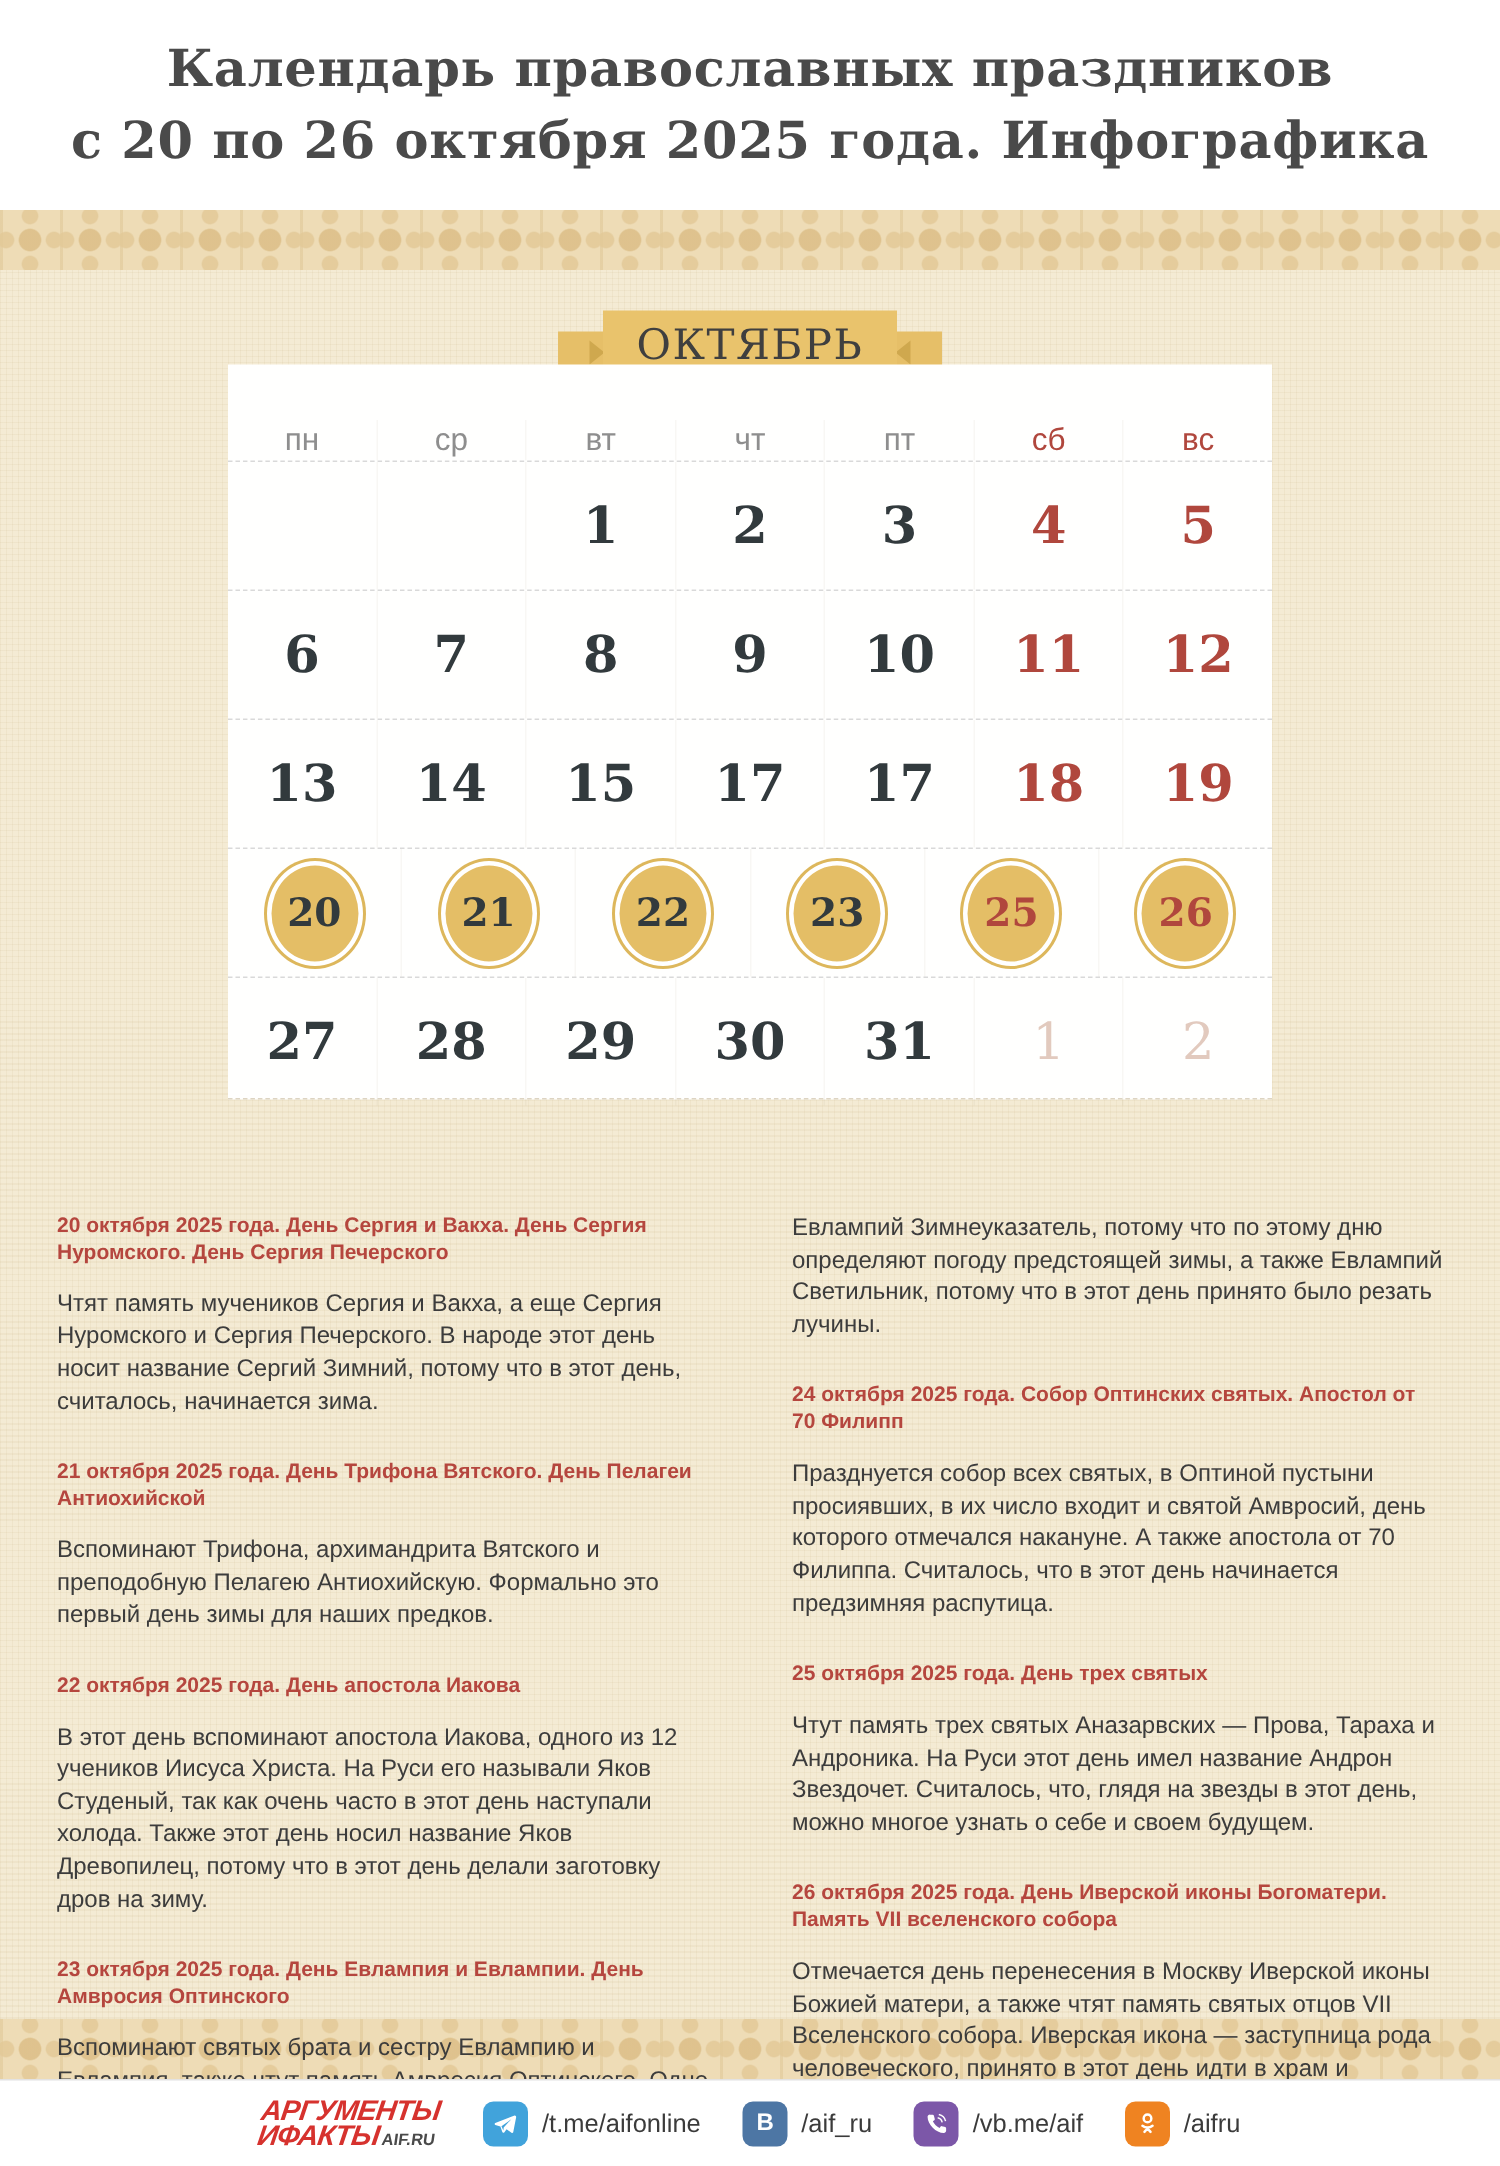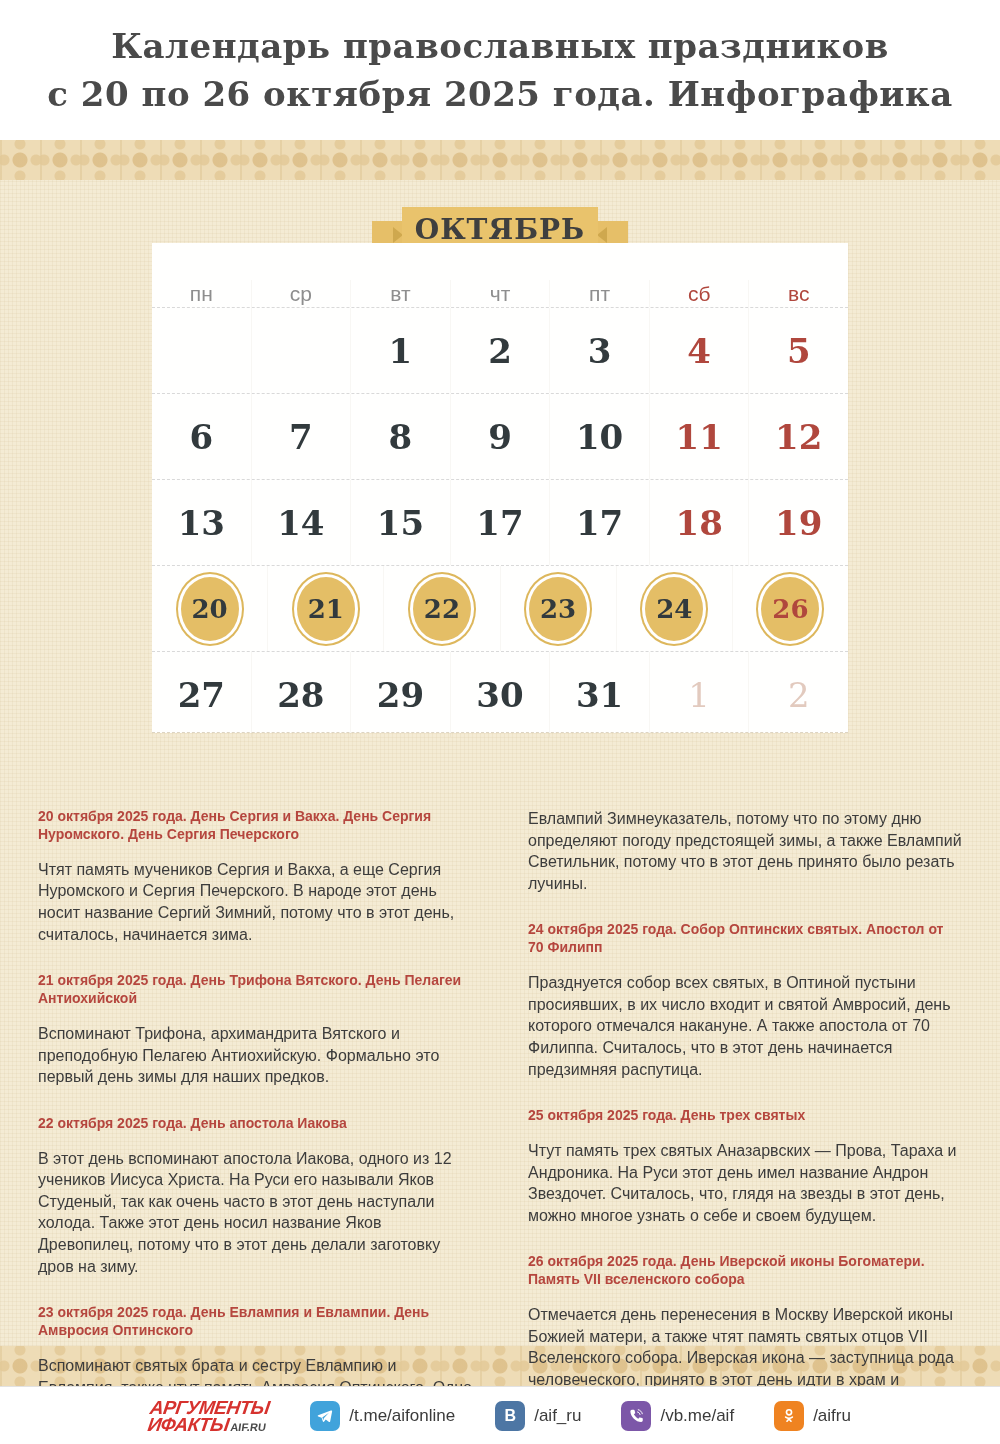--- a/index.html
+++ b/index.html
@@ -33,21 +33,21 @@
   .ribbon-wrap{position:absolute;left:0;top:67px;width:1000px;height:60px;}
   .ribbon-tail{position:absolute;top:14px;width:34px;height:29px;background:#e6bf68;}
   .ribbon-tail.left{left:372px;}
   .ribbon-tail.right{right:372px;}
   .ribbon-tail .fold{position:absolute;top:6px;width:0;height:0;
       border-top:8px solid transparent;border-bottom:8px solid transparent;}
   .ribbon-tail.left .fold{right:3px;border-left:10px solid #cfa84e;}
   .ribbon-tail.right .fold{left:3px;border-right:10px solid #cfa84e;}
   .ribbon-main{position:absolute;left:402px;top:0;width:196px;height:44px;background:#e9c36c;
       display:flex;align-items:center;justify-content:center;}
-  .ribbon-main .month{font-family:"DejaVu Serif",serif;font-weight:700;font-size:28px;
+  .ribbon-main .month{font-family:"DejaVu Serif",serif;font-weight:400;font-size:28px;
       color:#3f3f3f;letter-spacing:1px;}
   .flourish{position:absolute;top:40px;height:0;border-top:2px solid #dcb964;width:212px;}
   .flourish.left{left:166px;}
   .flourish.right{right:166px;}
   .flourish::before{content:'';position:absolute;width:7px;height:7px;border:2px solid #dcb964;
       border-radius:50%;top:-5px;}
   .flourish.left::before{left:-10px;}
   .flourish.right::before{right:-10px;}
 
   
@@ -80,21 +80,21 @@
   
   .footer{position:absolute;left:0;top:1386px;width:1000px;height:58px;background:#ffffff;
           border-top:1px solid #e2e2e2;display:flex;align-items:center;justify-content:center;gap:30px;}
   .aif-logo{display:flex;flex-direction:column;align-items:flex-start;transform:skewX(-8deg);
             line-height:.9;cursor:pointer;}
   .aif-l1{font-weight:900;font-style:italic;font-size:19px;color:#d6322e;letter-spacing:-.5px;}
   .aif-l2{font-weight:900;font-style:italic;font-size:19px;color:#d6322e;letter-spacing:-.5px;
           display:flex;align-items:flex-end;gap:2px;}
   .aif-ru{font-size:11px;font-weight:700;font-style:normal;color:#4a4a4a;letter-spacing:0;}
   .social-links{display:flex;align-items:center;gap:28px;}
-  .soc{display:flex;align-items:center;gap:9px;cursor:pointer;margin-left:12px;}
+  .soc{display:flex;align-items:center;gap:9px;cursor:pointer;}
   .soc-ic{width:30px;height:30px;border-radius:7px;display:flex;align-items:center;
           justify-content:center;color:#fff;font-weight:700;font-size:16px;}
   .soc-t{font-size:17px;color:#3b3b3b;}
 </style>
 </head>
 <body>
 
 <div id="page">
 
   <div class="header">
@@ -166,22 +166,22 @@
             </div>
             <div class="cell highlight">
               <span class="bubble">21</span>
             </div>
             <div class="cell highlight">
               <span class="bubble">22</span>
             </div>
             <div class="cell highlight">
               <span class="bubble">23</span>
             </div>
-            <div class="cell highlight">
-              <span class="bubble">24</span>
+            <div class="cell highlight-weekend">
+              <span class="bubble">25</span>
             </div>
             <div class="cell highlight-weekend">
               <span class="bubble">26</span>
             </div>
           </div>
           <div class="crow">
             <div class="cell normal">27</div>
             <div class="cell normal">28</div>
             <div class="cell normal">29</div>
             <div class="cell normal">30</div>

